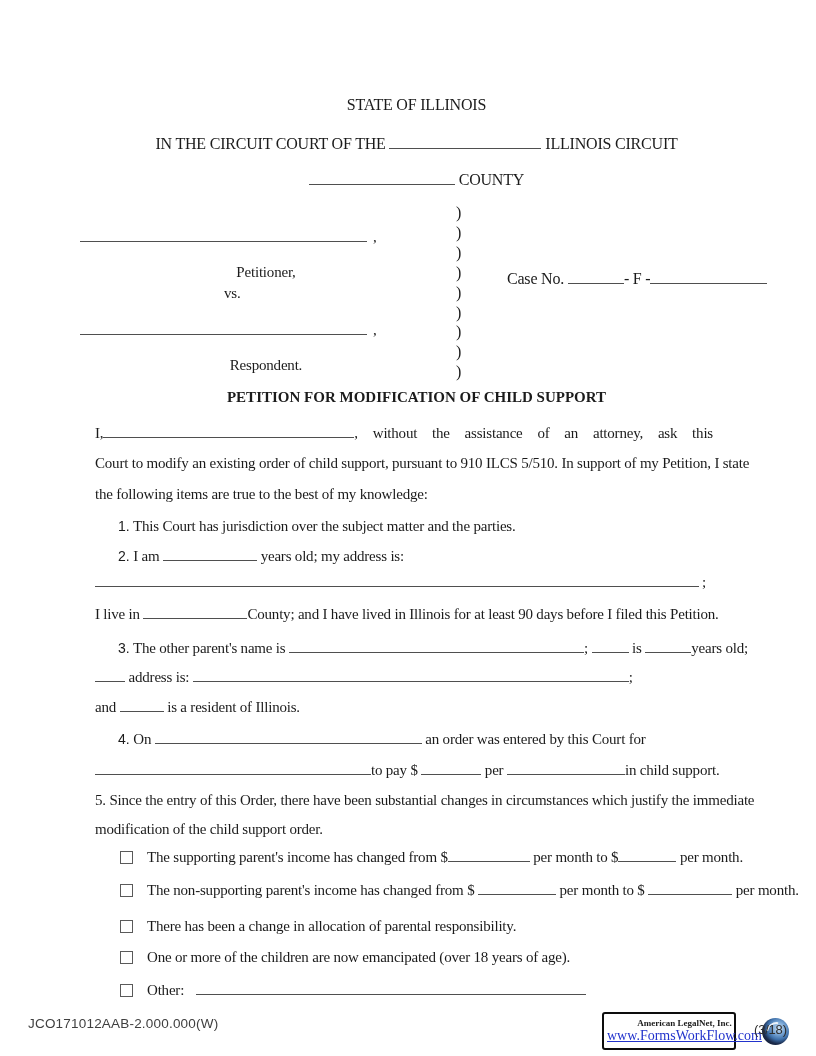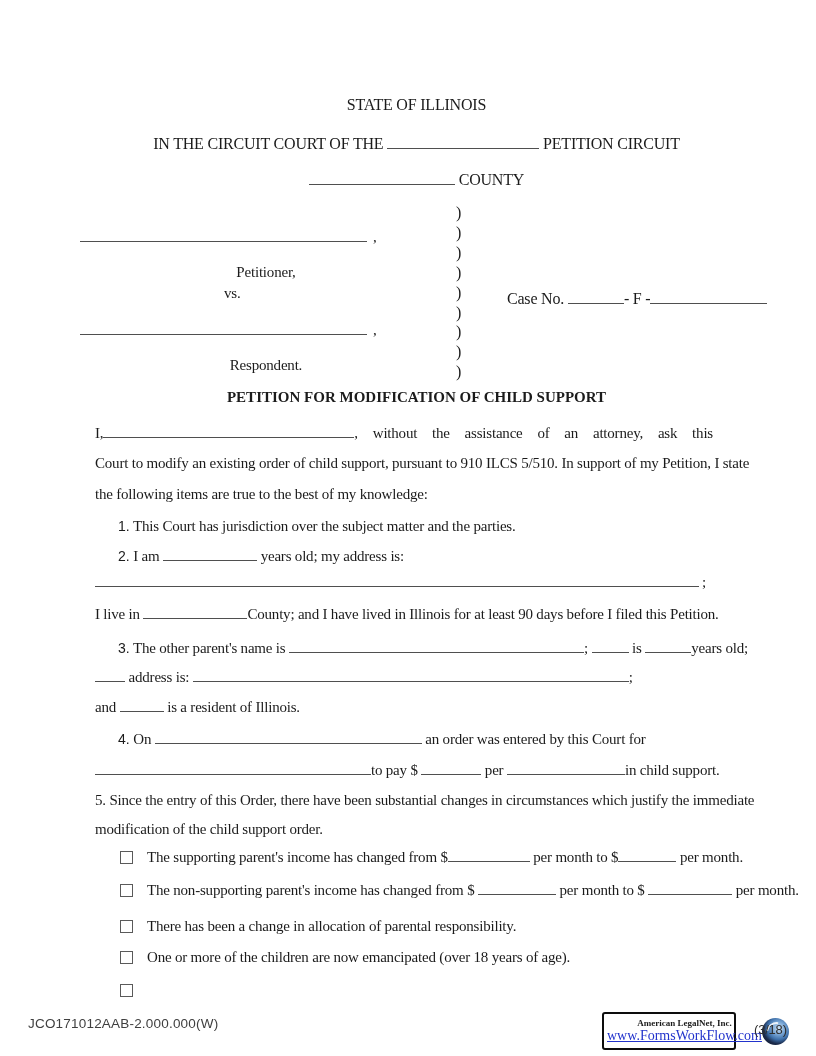--- a/index.html
+++ b/index.html
@@ -44,21 +44,21 @@
 </style>
 </head>
 <body>
 
 <div class="page">
 
   <div class="abs center" style="top:96px;font-size:16px;">STATE OF ILLINOIS</div>
   <div class="abs center nowrap" style="top:135px;font-size:16px;">
     <span>IN THE CIRCUIT COURT OF THE</span>
     <span class="blank" style="width:152px;"></span>
-    <span>PETITION CIRCUIT</span>
+    <span>ILLINOIS CIRCUIT</span>
   </div>
   <div class="abs center nowrap" style="top:171px;font-size:16px;">
     <span class="blank" style="width:146px;"></span>
     <span>COUNTY</span>
   </div>
 
   <div class="caption">
     <div class="abs nowrap" style="left:80px;top:23px;line-height:18px;"><span class="blank" style="width:287px;"></span><span class="comma">,</span></div>
     <div class="abs right" style="left:80px;top:59px;width:372px;">Petitioner,</div>
     <div class="abs" style="left:224px;top:80px;">vs.</div>
@@ -68,21 +68,21 @@
       <span>)</span>
       <span>)</span>
       <span>)</span>
       <span>)</span>
       <span>)</span>
       <span>)</span>
       <span>)</span>
       <span>)</span>
     </div>
 
-    <div class="abs nowrap" style="left:507px;top:85px;line-height:18px;font-size:16px;text-align:right;">
+    <div class="abs nowrap" style="left:507px;top:65px;line-height:18px;font-size:16px;text-align:right;">
       <span>Case No.</span>
       <span class="blank" style="width:56px;"></span><span>- F -</span><span class="blank" style="width:117px;"></span>
     </div>
 
     <div class="abs nowrap" style="left:80px;top:116px;line-height:18px;"><span class="blank" style="width:287px;"></span><span class="comma">,</span></div>
     <div class="abs right" style="left:80px;top:152px;width:372px;">Respondent.</div>
   </div>
 
   <div class="abs center bold" style="top:389px;letter-spacing:0;">PETITION FOR MODIFICATION OF CHILD SUPPORT</div>
 
@@ -169,20 +169,21 @@
       <span class="cbtext">There has been a change in allocation of parental responsibility.</span>
     </div>
 
     <div class="cbrow" style="top:530px;left:23px;width:620px;">
       <span class="cbox"></span>
       <span class="cbtext">One or more of the children are now emancipated (over 18 years of age).</span>
     </div>
 
     <div class="cbrow" style="top:563px;left:23px;width:620px;">
       <span class="cbox"></span>
+      <span class="cbtext"><span>Other:</span> <span class="blank" style="width:390px;margin-left:8px;"></span></span>
     </div>
 
   </div>
 
   <div class="docnum">JCO171012AAB-2.000.000(W)</div>
 
   <div class="badge">
     <span class="badge-txt">
       <span class="badge-name">American LegalNet, Inc.</span>
       <span class="badge-url">www.FormsWorkFlow.com</span>

